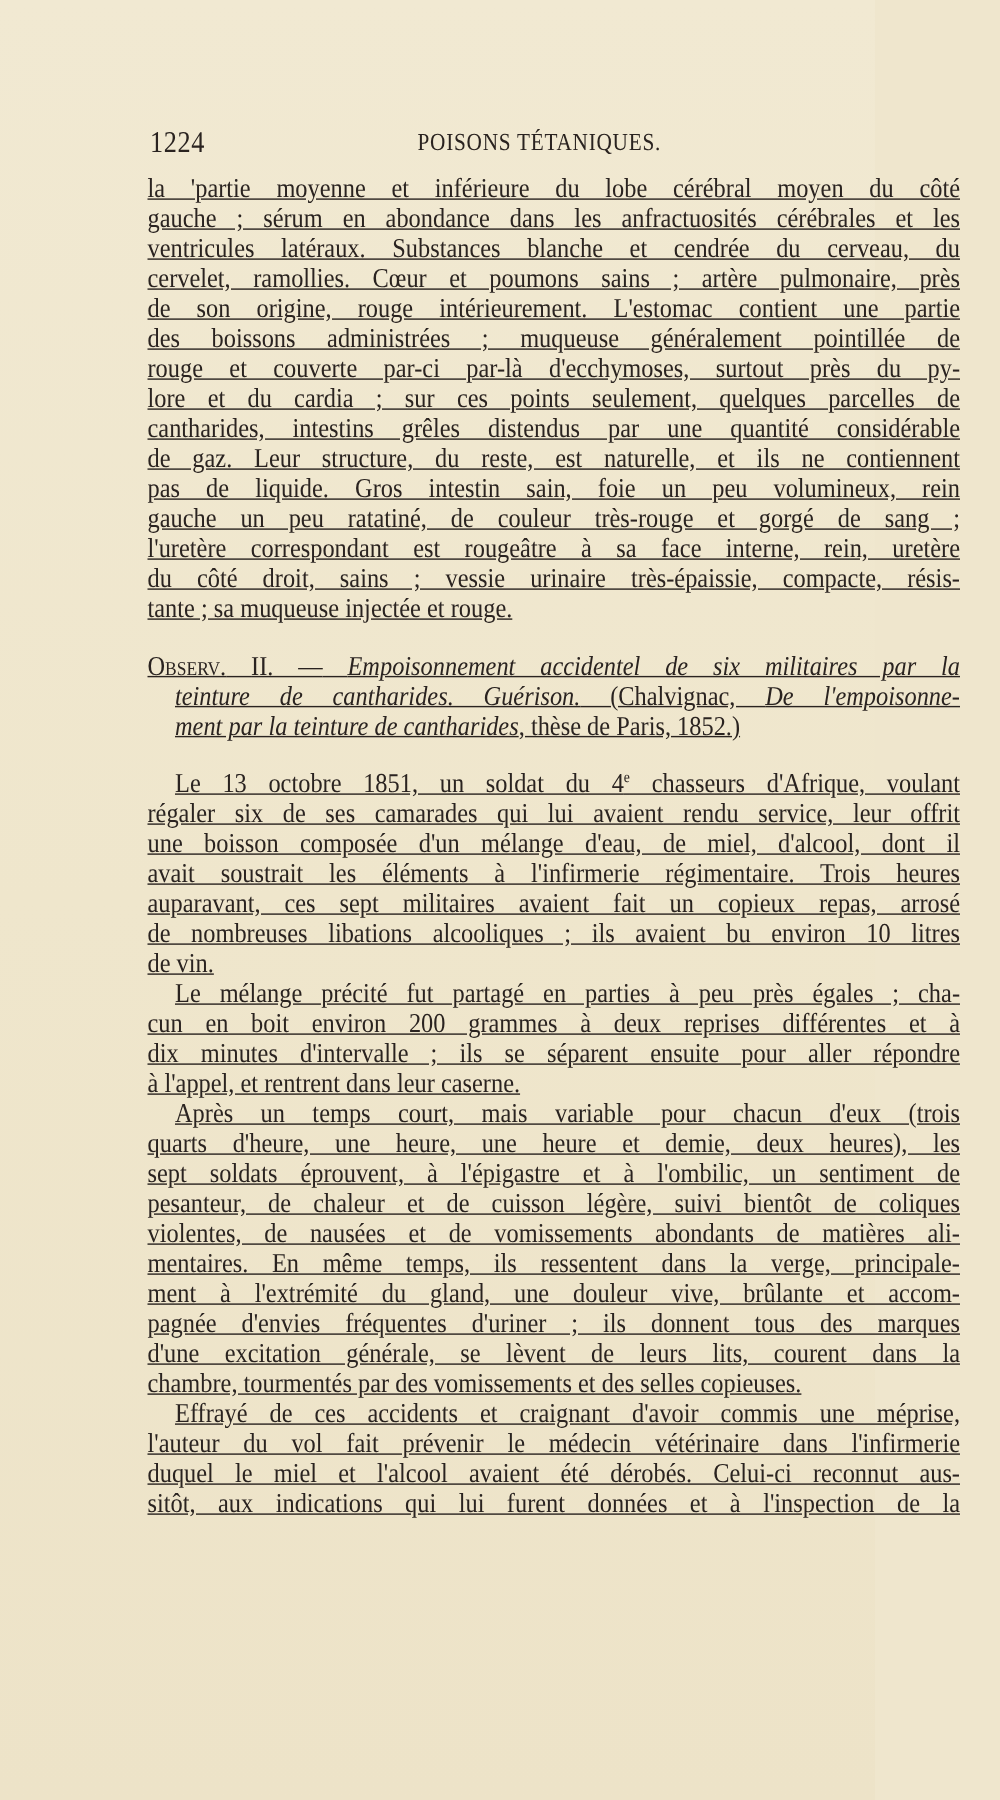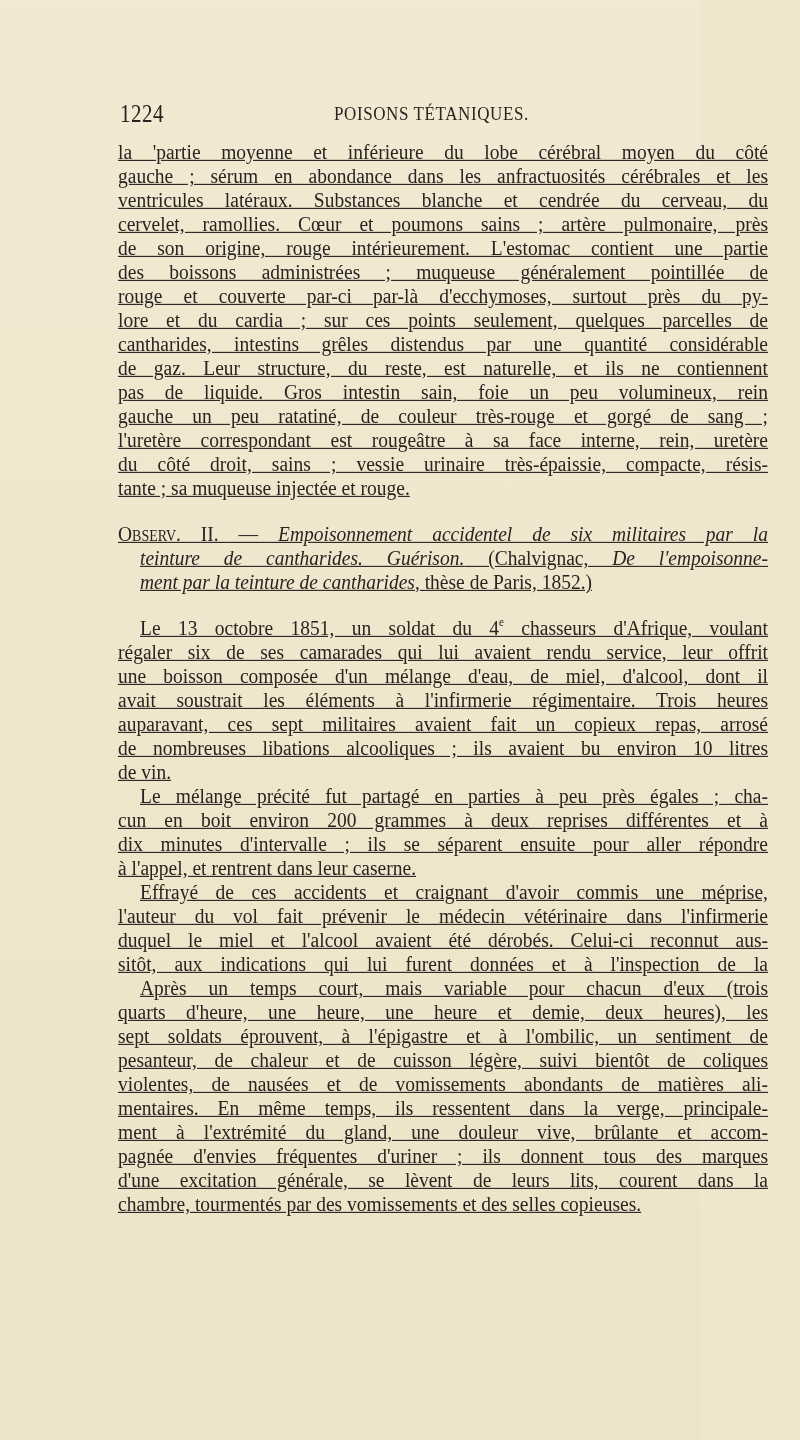--- a/index.html
+++ b/index.html
@@ -142,33 +142,33 @@
     </div>
 
     <div>
       <span class="line indent">Le mélange précité fut partagé en parties à peu près égales ; cha-</span>
       <span class="line">cun en boit environ 200 grammes à deux reprises différentes et à</span>
       <span class="line">dix minutes d'intervalle ; ils se séparent ensuite pour aller répondre</span>
       <span class="line last">à l'appel, et rentrent dans leur caserne.</span>
     </div>
 
     <div>
-      <span class="line indent">Effrayé de ces accidents et craignant d'avoir commis une méprise,</span>
-      <span class="line">l'auteur du vol fait prévenir le médecin vétérinaire dans l'infirmerie</span>
-      <span class="line">duquel le miel et l'alcool avaient été dérobés. Celui-ci reconnut aus-</span>
-      <span class="line">sitôt, aux indications qui lui furent données et à l'inspection de la</span>
-    </div>
-
-    <div>
       <span class="line indent">Après un temps court, mais variable pour chacun d'eux (trois</span>
       <span class="line">quarts d'heure, une heure, une heure et demie, deux heures), les</span>
       <span class="line">sept soldats éprouvent, à l'épigastre et à l'ombilic, un sentiment de</span>
       <span class="line">pesanteur, de chaleur et de cuisson légère, suivi bientôt de coliques</span>
       <span class="line">violentes, de nausées et de vomissements abondants de matières ali-</span>
       <span class="line">mentaires. En même temps, ils ressentent dans la verge, principale-</span>
       <span class="line">ment à l'extrémité du gland, une douleur vive, brûlante et accom-</span>
       <span class="line">pagnée d'envies fréquentes d'uriner ; ils donnent tous des marques</span>
       <span class="line">d'une excitation générale, se lèvent de leurs lits, courent dans la</span>
       <span class="line last">chambre, tourmentés par des vomissements et des selles copieuses.</span>
     </div>
 
+    <div>
+      <span class="line indent">Effrayé de ces accidents et craignant d'avoir commis une méprise,</span>
+      <span class="line">l'auteur du vol fait prévenir le médecin vétérinaire dans l'infirmerie</span>
+      <span class="line">duquel le miel et l'alcool avaient été dérobés. Celui-ci reconnut aus-</span>
+      <span class="line">sitôt, aux indications qui lui furent données et à l'inspection de la</span>
+    </div>
+
   </div>
 </div>
 
 </body></html>

